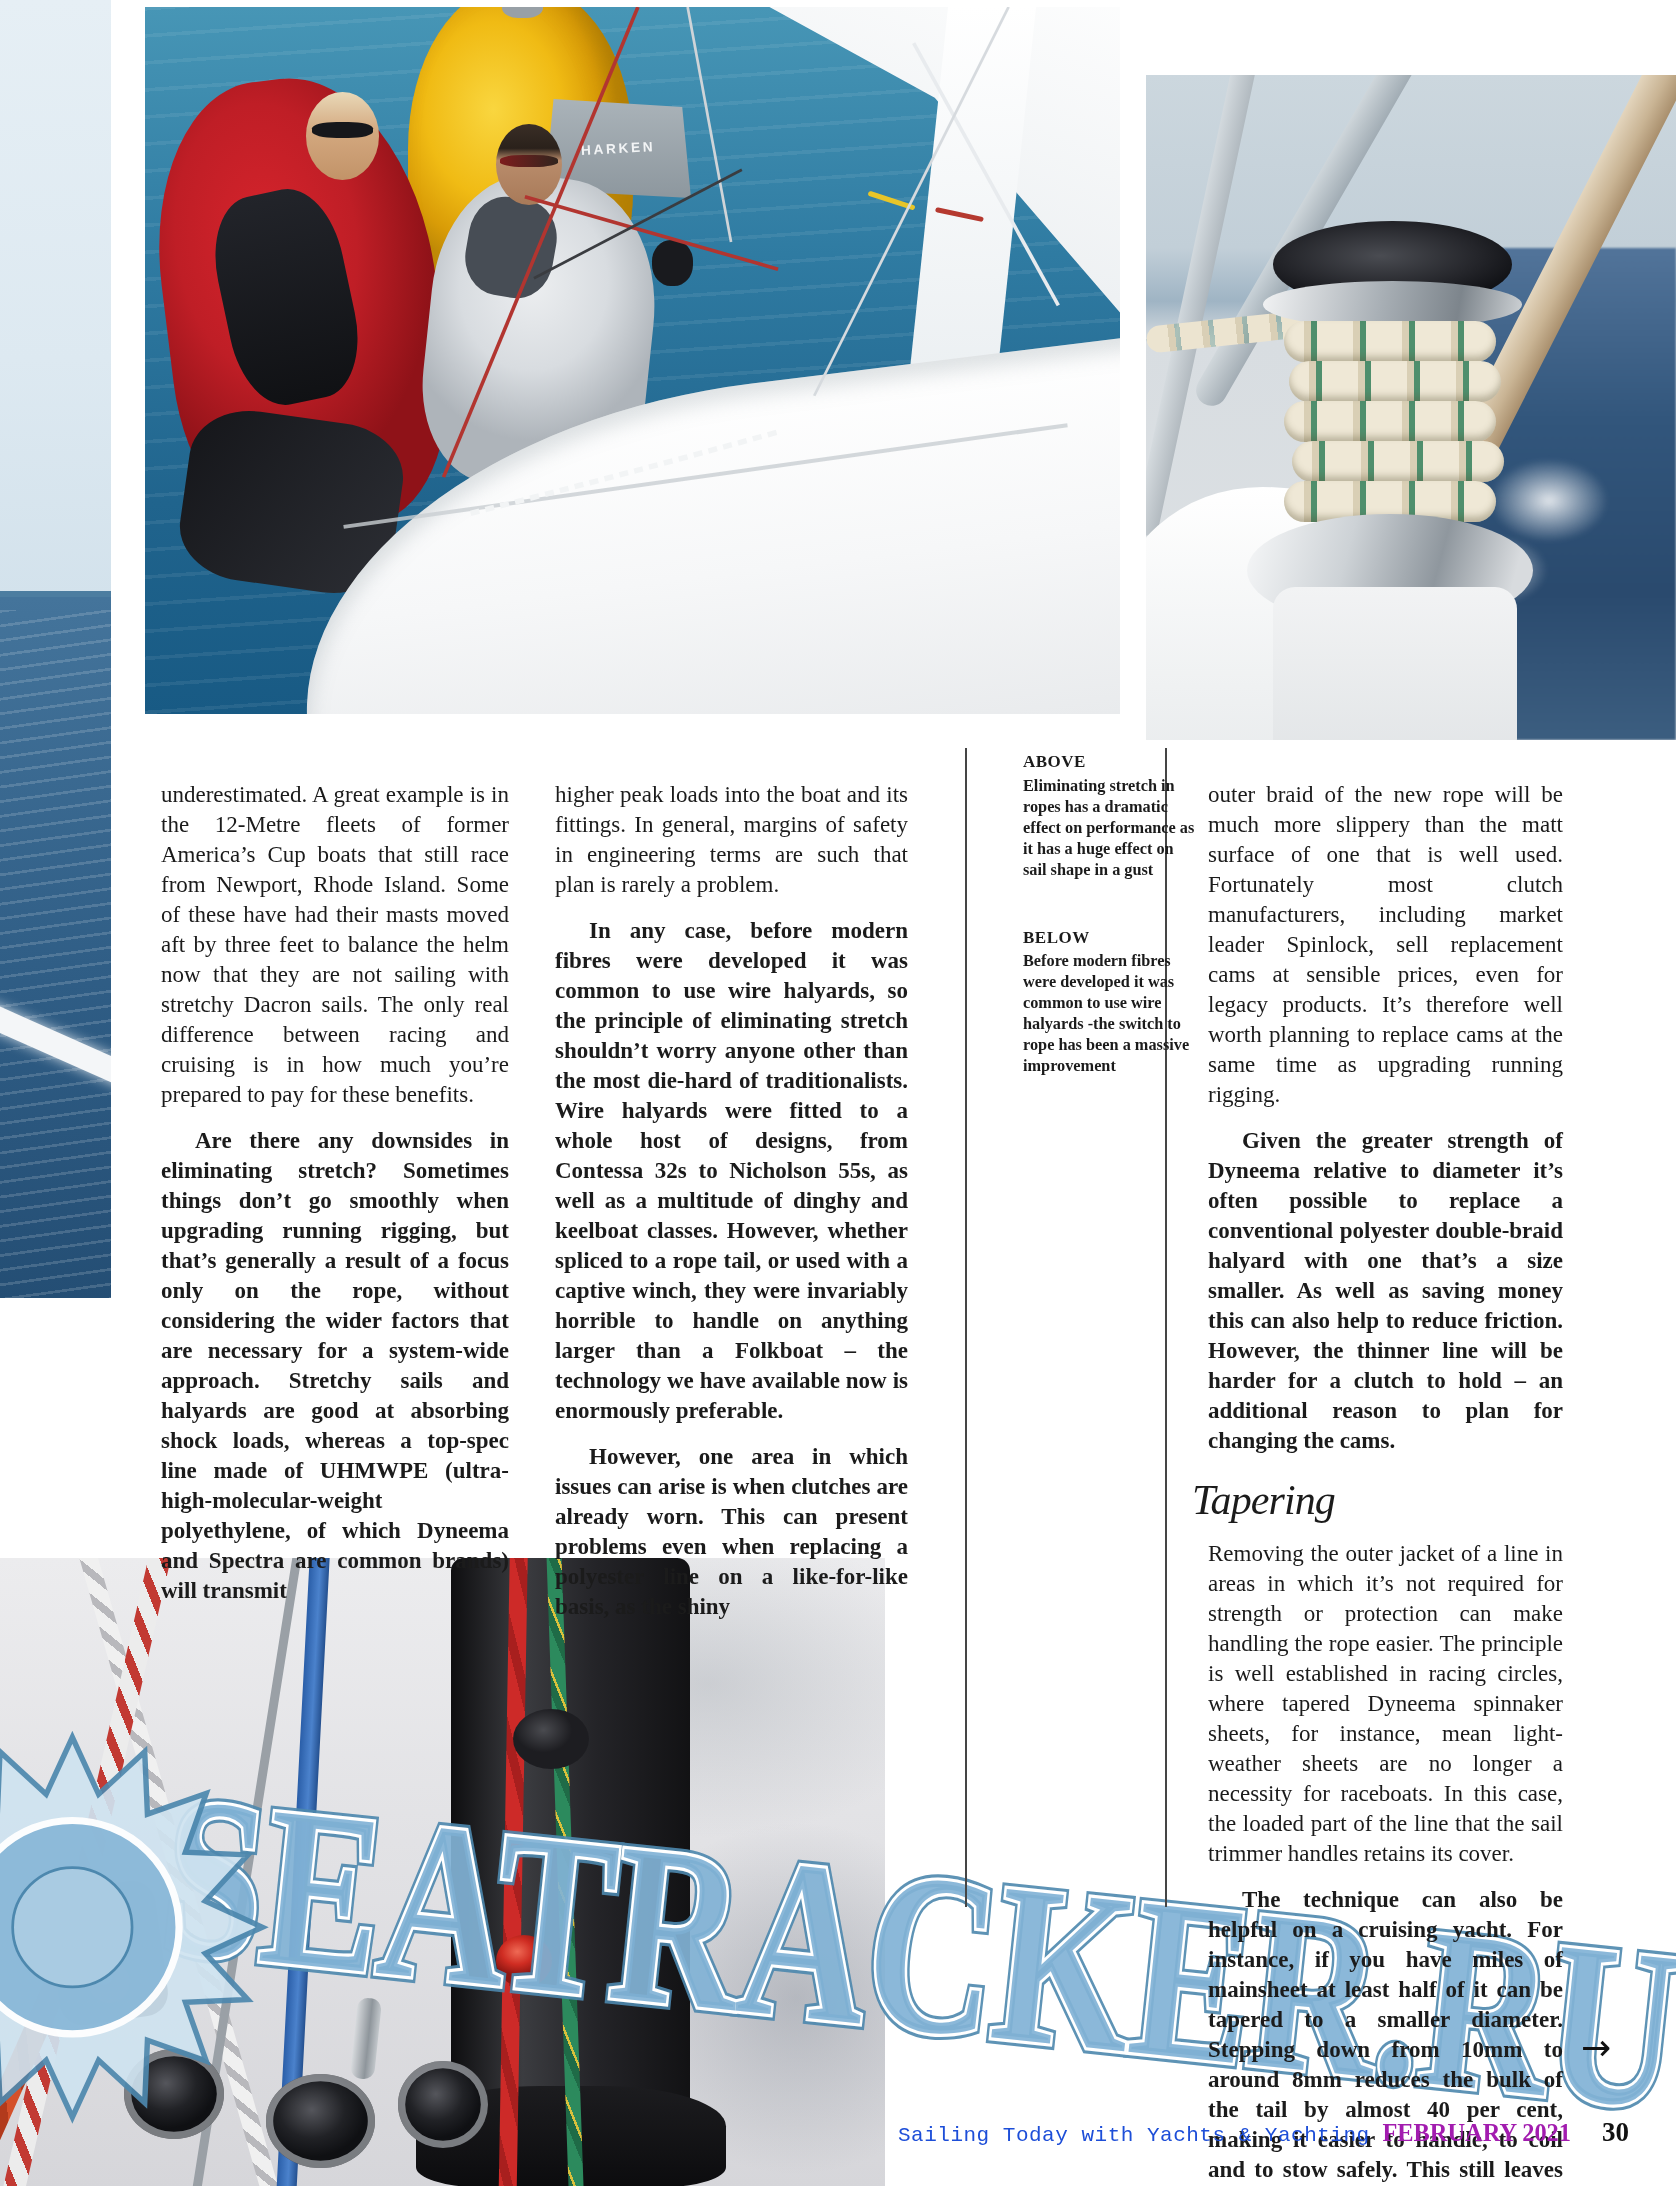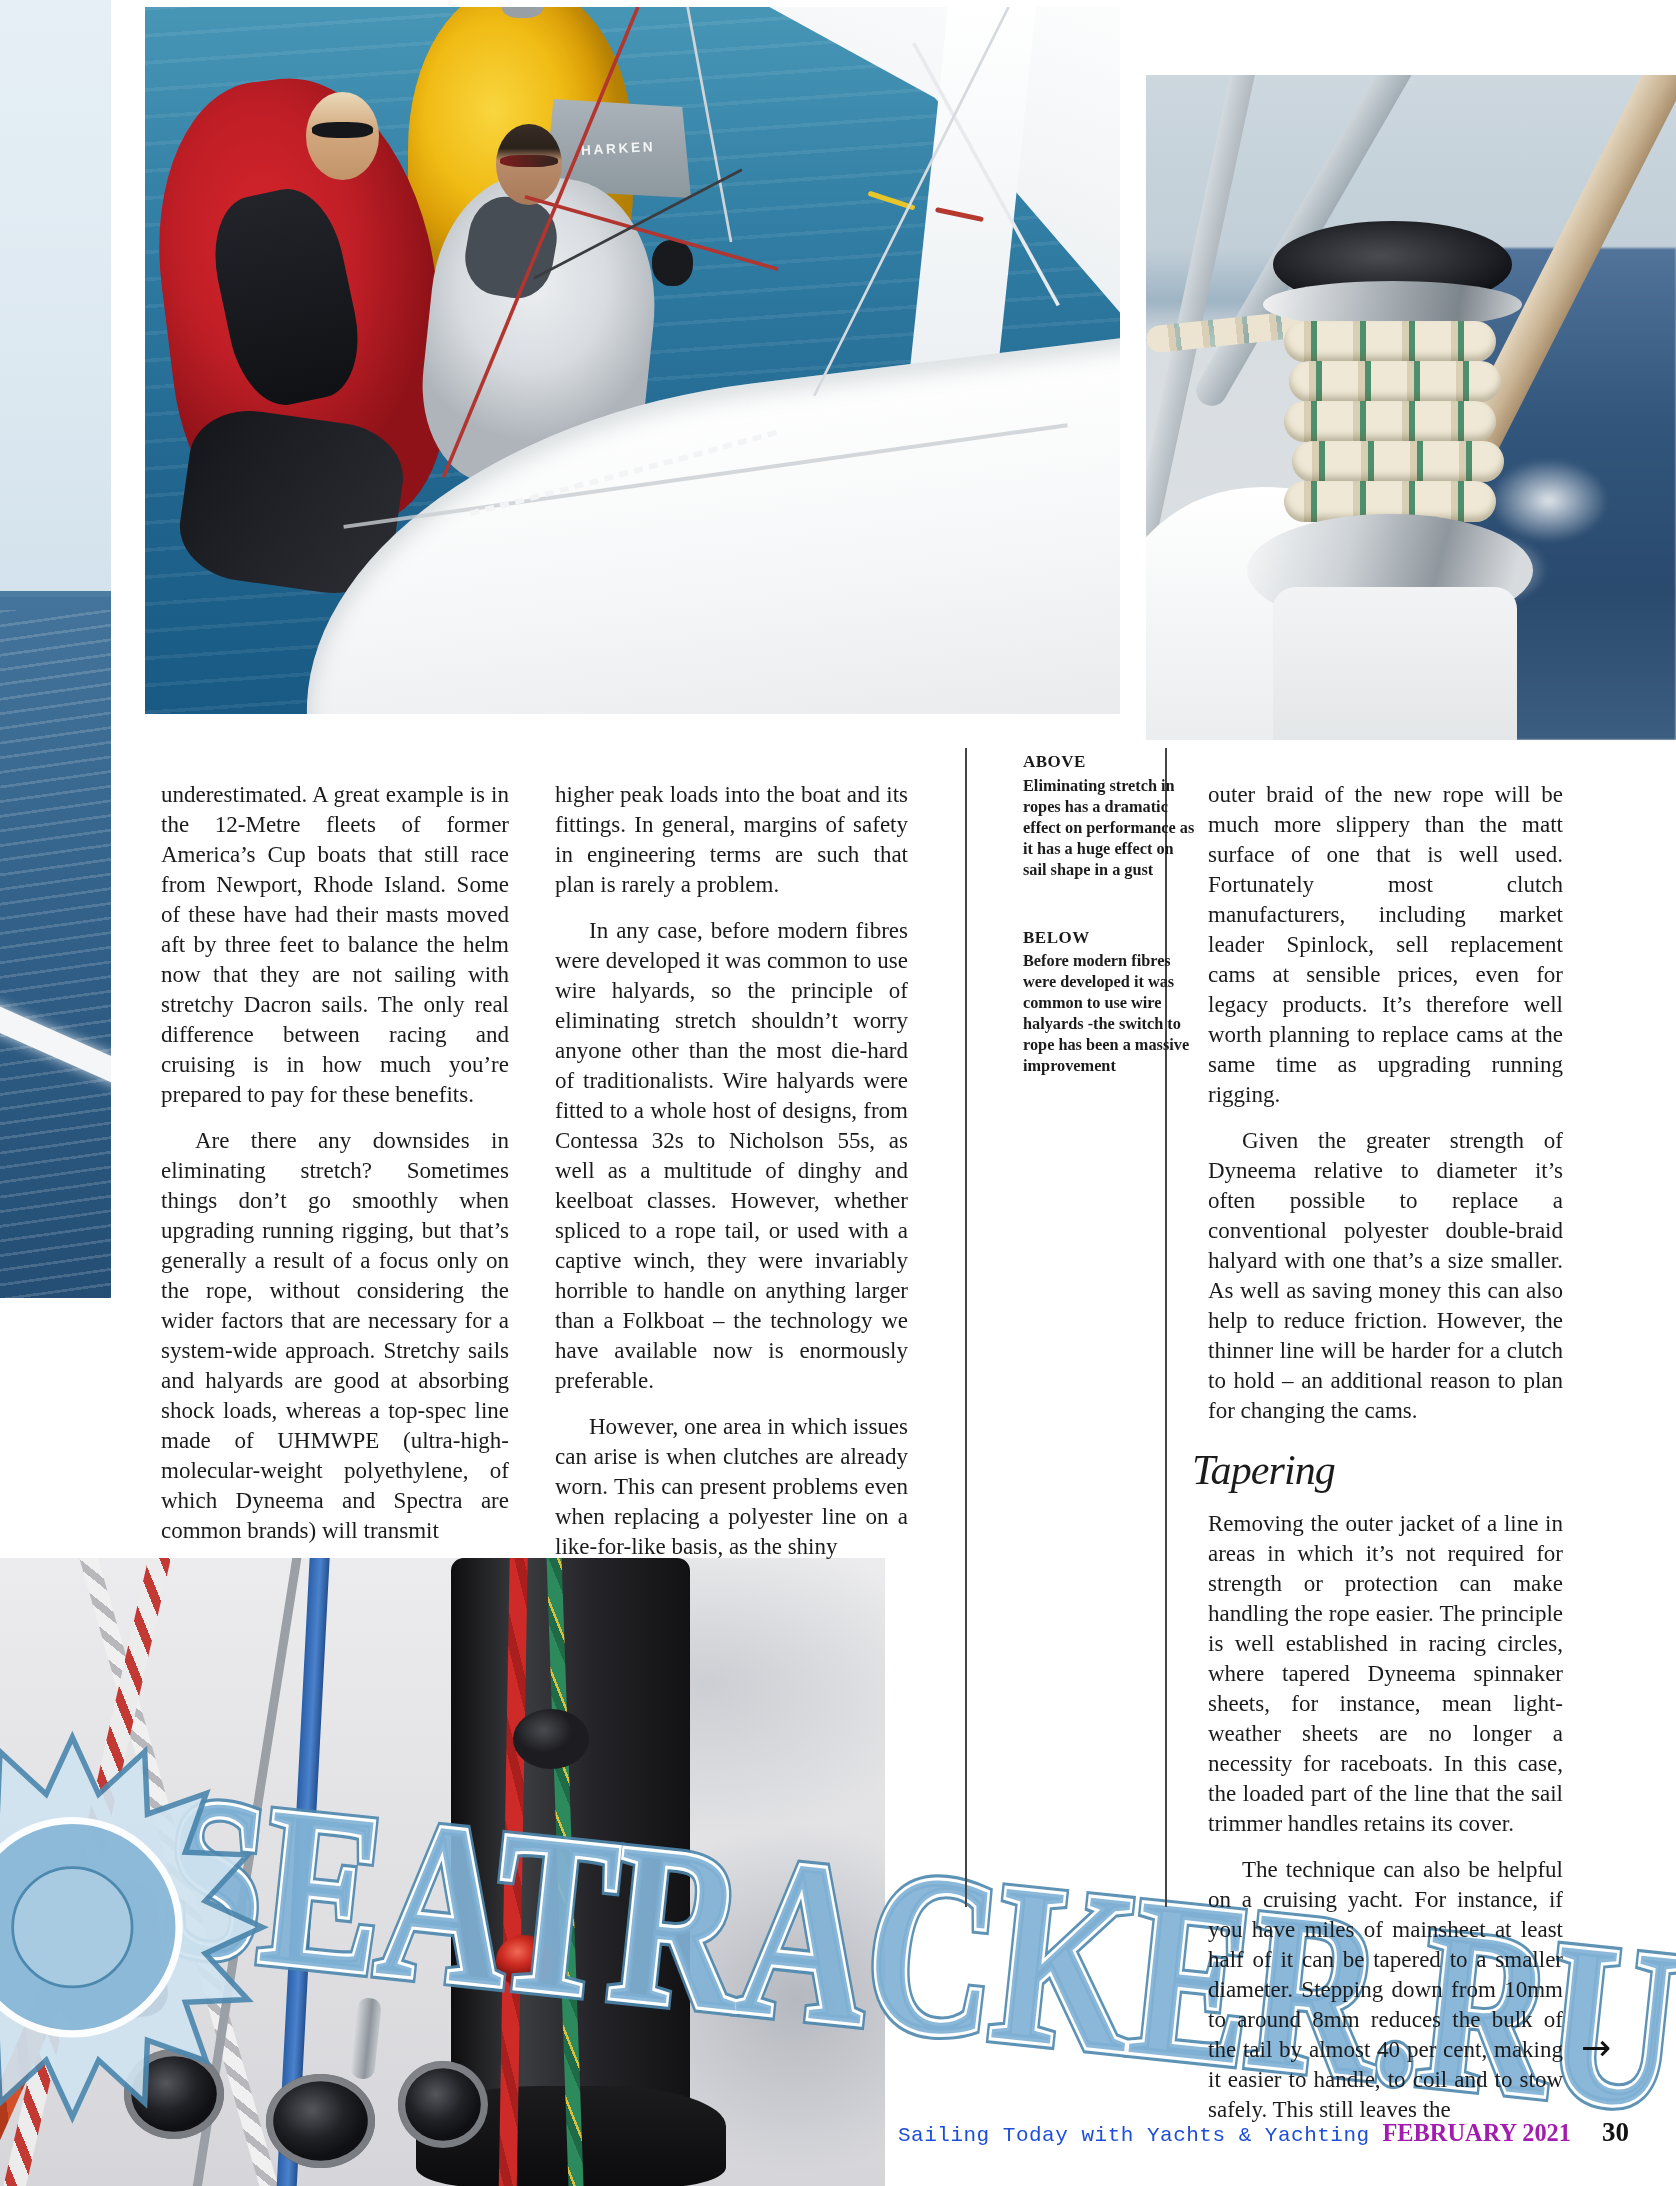--- a/index.html
+++ b/index.html
@@ -133,21 +133,21 @@
   .bp-block:before,.bp-block:after{content:"";position:absolute;border-radius:50%;
       background:radial-gradient(50% 50% at 40% 35%,#e8eaec,#9ba1a7 60%,#6b7177 100%);}
   .bp-block:before{left:16.3px;top:16.3px;width:47px;height:47px;}
   .bp-block:after{left:31px;top:76px;width:42px;height:42px;}
   .bp-shackle{position:absolute;left:40%;top:70%;width:23.5px;height:81px;border-radius:11px;transform:rotate(6deg);
       background:linear-gradient(90deg,#d7dadd,#8e959b 60%,#c2c7cb);}
 
   
   .col{position:absolute;z-index:6;font-size:23px;line-height:30px;text-align:justify;}
   .col p{margin:16px;}
-  .col p.indent{text-indent:34px;}
+  .col p.indent{text-indent:34px;font-weight:bold;}
   .col1{left:145px;top:764px;width:380px;}
   .col2{left:539px;top:764px;width:385px;}
   .col4{left:1192px;top:764px;width:387px;}
   .col4 h2{font-size:42px;line-height:45px;margin:22px 0 9px 0;font-style:italic;font-weight:normal;letter-spacing:-0.9px;}
 
   .rule{position:absolute;width:1.8px;background:#454545;top:748px;height:1159px;z-index:6;}
   .rule-left{left:965px;}
   .rule-right{left:1165px;}
 
   .captions{position:absolute;left:983px;top:751px;width:172px;z-index:6;

